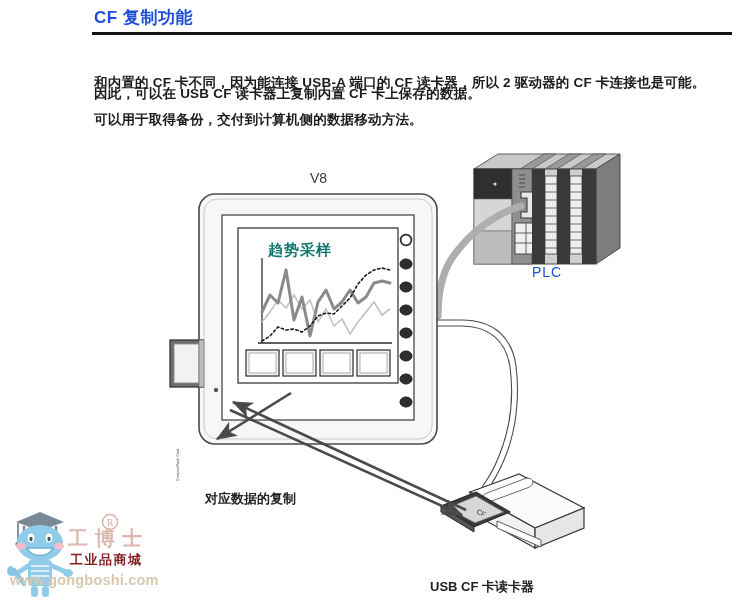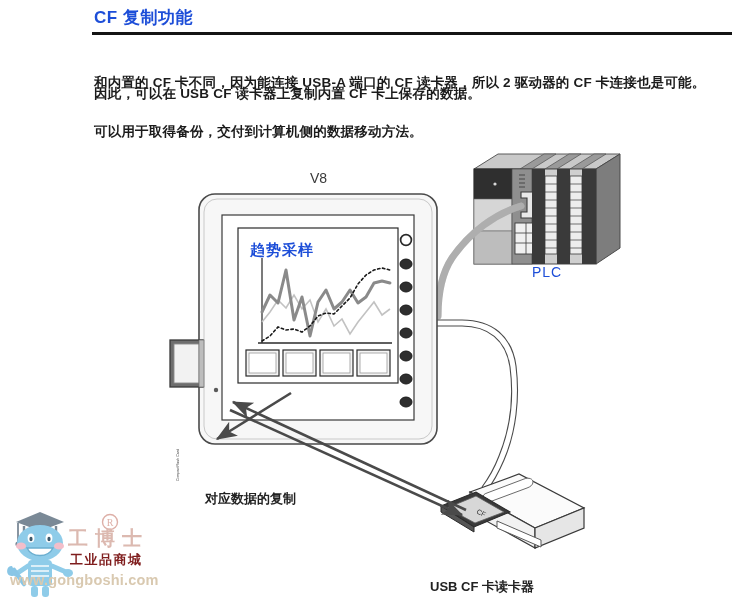--- a/index.html
+++ b/index.html
@@ -20,37 +20,37 @@
   }
 
   
   .para{
     position:absolute;left:94px;
     font-size:13.5px;font-weight:bold;color:#1b1b1b;
     white-space:nowrap;letter-spacing:.2px;
   }
   #para-1{top:62px;margin-top:12px;}
   #para-2{top:85px;}
-  #para-3{top:123px;}
+  #para-3{top:111px;}
 
   
   #diagram{position:absolute;left:0;top:140px;width:750px;height:466px;}
   #diagram svg{position:absolute;left:0;top:0;}
 
   
   .dlabel{
     position:absolute;font-size:13px;color:#222;white-space:nowrap;
     font-family:"Liberation Sans","DejaVu Sans",sans-serif;
   }
   #label-v8{left:310px;top:30px;font-size:14px;color:#3a3a3a;}
   #label-plc{left:532px;top:124px;font-size:14px;color:#1d4ed8;letter-spacing:1px;}
   #label-reader{left:430px;top:438px;font-size:13px;font-weight:bold;color:#222;}
   #label-copy{left:205px;top:350px;font-size:13px;font-weight:bold;color:#222;text-align:center;}
   #screen-title{
-    left:250px;top:101px;font-size:15px;font-weight:bold;color:#1d4ed8;
+    left:268px;top:101px;font-size:15px;font-weight:bold;color:#0f766e;
     letter-spacing:1px;
   }
 
   
   #cf-card-text{
     position:absolute;left:176px;top:341px;
     width:40px;height:34px;
     font-size:3.6px;color:#3b3b3b;line-height:4.6px;
     transform:rotate(-90deg);transform-origin:left top;
     white-space:nowrap;

